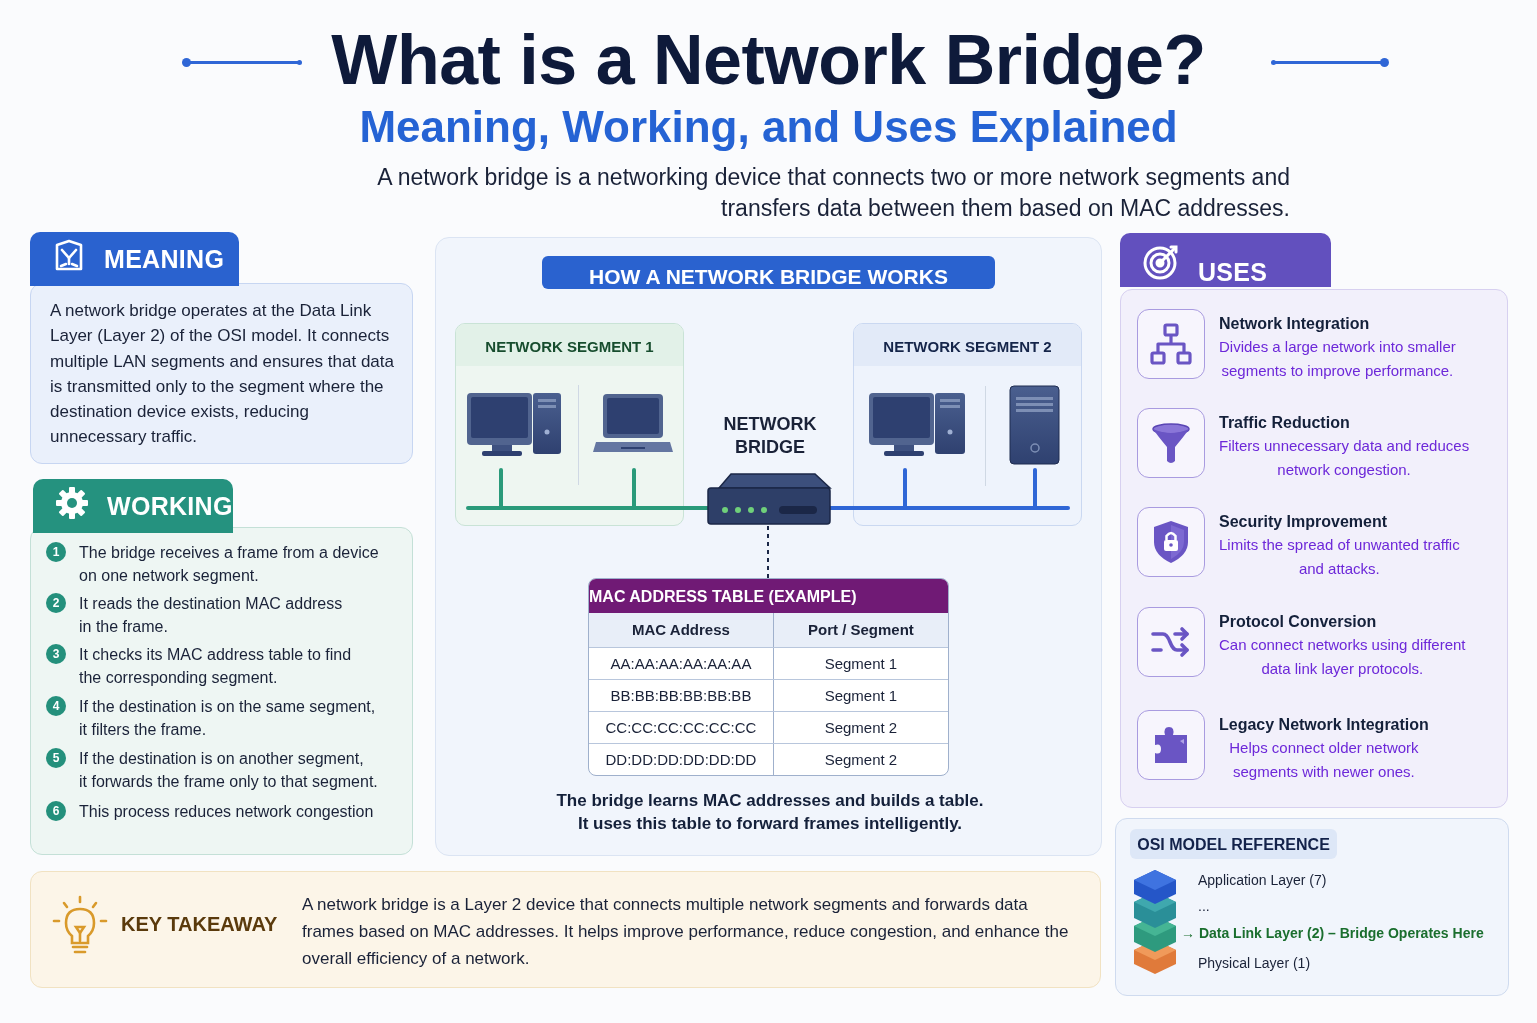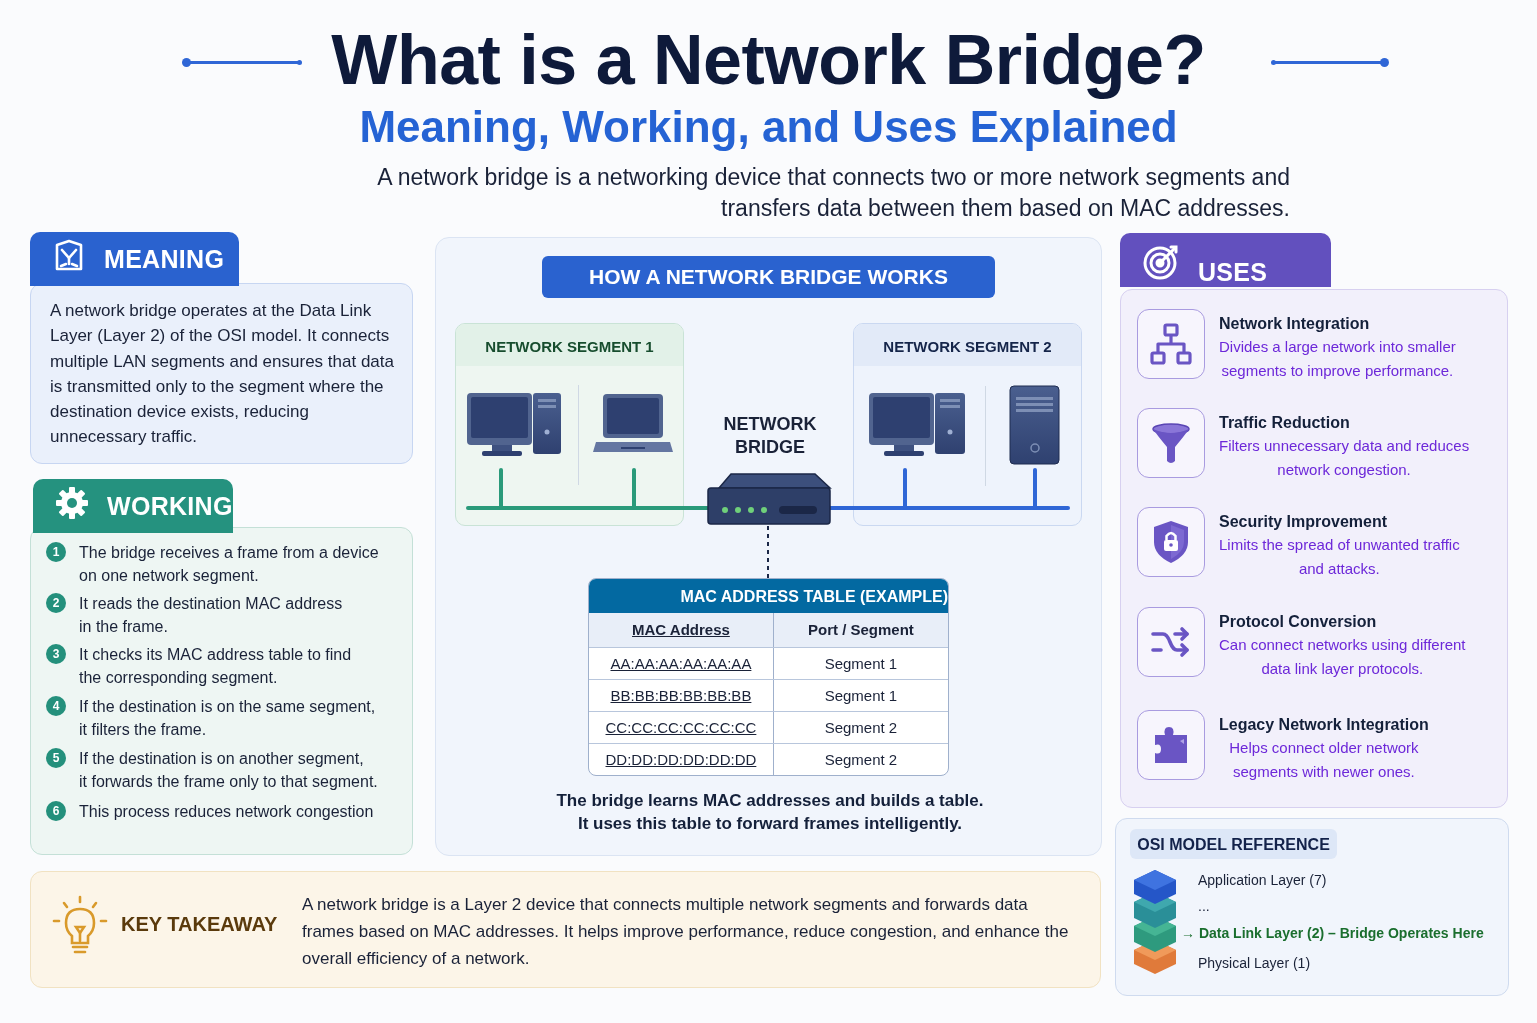--- a/index.html
+++ b/index.html
@@ -55,41 +55,41 @@
   .step { position: absolute; left: 46px; width: 360px; display: flex; gap: 13px; }
   .step-num {
     flex: 0 0 20px; height: 20px; border-radius: 50%; background: #24907c; color: #fff;
     font-size: 12px; font-weight: 700; display: flex; align-items: center; justify-content: center; margin-top: 1px;
   }
   .step-text { font-size: 16px; line-height: 23px; color: #1a2238; }
 
   
   #center-panel { left: 435px; top: 237px; width: 667px; height: 619px; background: #f1f5fc; border: 1.5px solid #dbe4f3; border-radius: 14px; }
   #how-banner {
-    left: 542px; top: 256px; width: 453px; height: 42px; background: #2a62cf; border-radius: 6px;
+    left: 542px; top: 256px; width: 453px; height: 33px; background: #2a62cf; border-radius: 6px;
     color: #fff; font-weight: 700; font-size: 21px; text-align: center; line-height: 42px;
   }
   #seg1 { left: 455px; top: 323px; width: 229px; height: 203px; background: #eef6f1; border: 1.5px solid #c9e3d6; border-radius: 10px; }
   #seg1-head { left: 456px; top: 324px; width: 227px; height: 42px; background: #e2f1e8; border-radius: 9px 9px 0 0; }
   #seg1-label { left: 456px; top: 324px; width: 227px; height: 42px; line-height: 46px; text-align: center; font-weight: 700; font-size: 15px; color: #174d2e; }
   #seg2 { left: 853px; top: 323px; width: 229px; height: 203px; background: #eef3fc; border: 1.5px solid #cad8f1; border-radius: 10px; }
   #seg2-head { left: 854px; top: 324px; width: 227px; height: 42px; background: #e2eaf8; border-radius: 9px 9px 0 0; }
   #seg2-label { left: 854px; top: 324px; width: 227px; height: 42px; line-height: 46px; text-align: center; font-weight: 700; font-size: 15px; color: #15254a; }
   .divider-v { width: 1px; background: #cfd8e4; }
 
   #bridge-label { left: 700px; top: 413px; width: 140px; text-align: center; font-weight: 700; font-size: 18px; line-height: 23px; color: #1a2238; }
 
   
   #mac-table { left: 588px; top: 578px; width: 361px; border: 1.5px solid #9fb0cc; border-radius: 8px; overflow: hidden; background: #fff; }
-  #mac-title { background: #0369a1; color: #fff; text-align: right; font-weight: 700; font-size: 16px; height: 34px; line-height: 35px; }
+  #mac-title { background: #701a75; color: #fff; text-align: left; font-weight: 700; font-size: 16px; height: 34px; line-height: 35px; }
   .mac-row { display: flex; height: 32px; border-top: 1px solid #b8c6dc; }
   .mac-row.head { background: #e8eef8; height: 34px; border-top: none; }
   .mac-cell { flex: 0 0 50%; text-align: center; line-height: 32px; font-size: 15px; color: #1a2238; }
   .mac-row.head .mac-cell { font-weight: 700; line-height: 34px; }
-  .mac-cell:first-child { border-right: 1.5px solid #9fb0cc; flex-basis: 51.5%; text-decoration: underline; }
+  .mac-cell:first-child { border-right: 1.5px solid #9fb0cc; flex-basis: 51.5%; }
   .mac-cell:last-child { flex-basis: 48.5%; }
   #learn-text { left: 480px; top: 789px; width: 580px; text-align: center; font-weight: 700; font-size: 17px; line-height: 23px; color: #14203a; }
 
   
   #uses-tab { left: 1120px; top: 233px; width: 211px; background: #6250be; align-items: flex-end; }
   #uses-card { left: 1120px; top: 289px; width: 388px; height: 519px; background: #f2f0fb; border: 1.5px solid #d7d0f0; }
   .use-item { position: absolute; left: 1137px; width: 365px; display: flex; gap: 14px; }
   .use-icon {
     flex: 0 0 68px; height: 70px; border: 1.5px solid #a99be0; border-radius: 12px; background: #f7f5fd;
     display: flex; align-items: center; justify-content: center;

